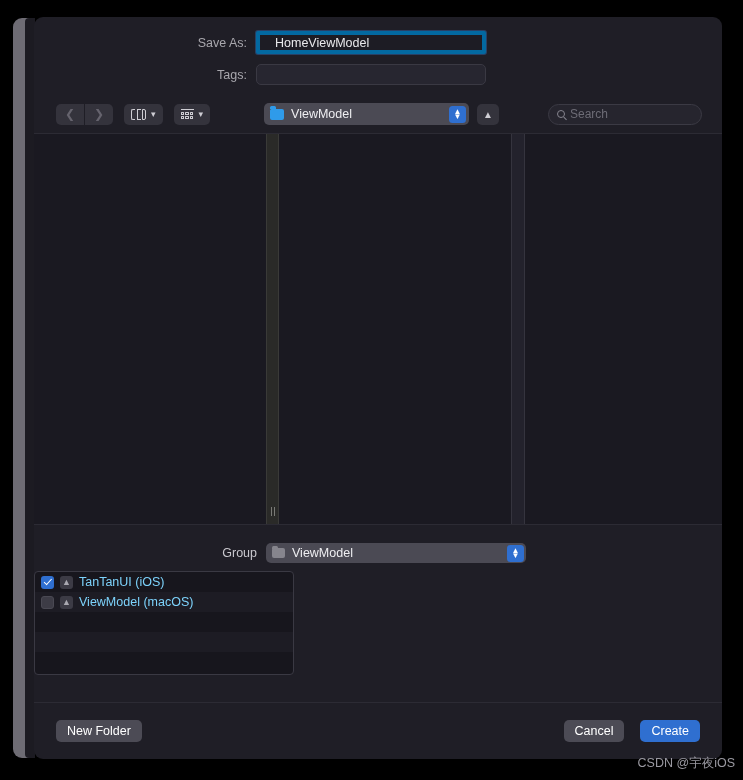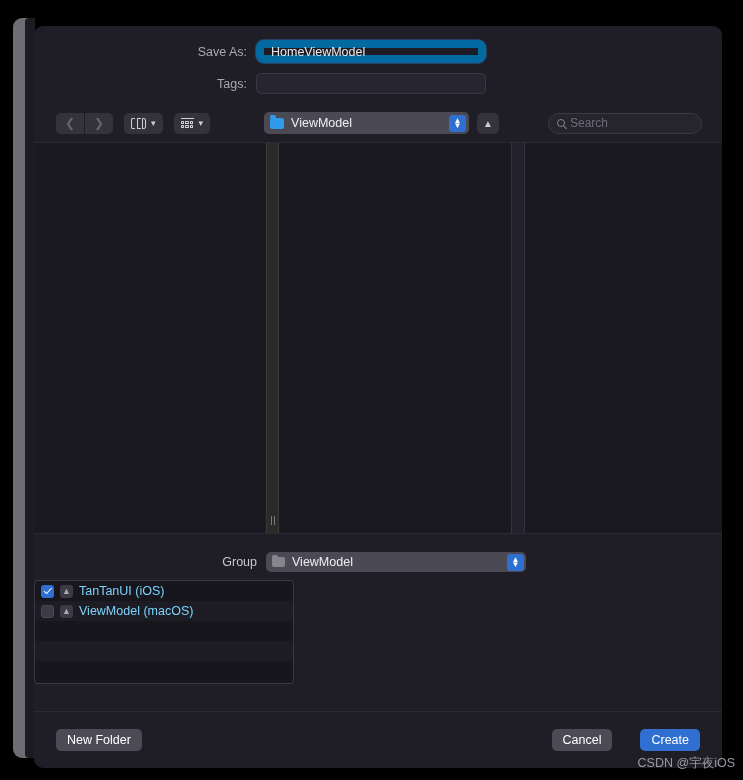--- a/index.html
+++ b/index.html
@@ -21,45 +21,45 @@
   }
   .behind-window-dark {
     position: absolute; left: 25px; top: 18px;
     width: 10px; height: 740px;
     background: #1c1b22;
     border-radius: 4px 0 0 4px;
   }
 
   
   .dialog {
-    position: absolute; left: 34px; top: 26px;
+    position: absolute; left: 34px; top: 17px;
     width: 688px; height: 742px;
     background: #1f1e26;
     border-radius: 9px;
     overflow: hidden;
   }
 
   
   .form-area { padding: 14px 0 0 0; }
   .form-row {
     display: flex; align-items: center;
     margin-bottom: 10px;
   }
   .form-label {
     width: 222px; text-align: right;
     padding-right: 9px;
     font-size: 12.5px; color: #a8a7ad;
   }
   .saveas-field {
     width: 230px; height: 23px;
     background: #1d1c24;
-    border: 8px solid #0369a1;
-    border-radius: 8px;
-    display: flex; align-items: center;
-    padding: 0 7px;
+    border: 4px solid #0369a1;
+    border-radius: 2px;
+    display: flex; align-items: center;
+    padding: 0 15px;
     font-size: 12.5px; color: #e9e9ec;
     box-shadow: 0 0 0 1px rgba(60,130,220,.35);
   }
   .tags-field {
     width: 230px; height: 21px;
     background: #272630;
     border: 1px solid #3a3943;
     border-radius: 5px;
   }
 
@@ -264,21 +264,21 @@
     display: flex; align-items: center;
     padding: 0 22px;
   }
   .btn {
     height: 22px; border-radius: 5px;
     display: flex; align-items: center; justify-content: center;
     padding: 0 11px; font-size: 12.5px;
   }
   .btn-gray { background: #4c4b55; color: #ffffff; }
   .btn-blue { background: #2f6fd0; color: #ffffff; margin-left: 12px; }
-  .footer-right { margin-left: auto; display: flex; gap: 16px; }
+  .footer-right { margin-left: auto; display: flex; gap: 4px; }
 
   .watermark {
     position: absolute; right: 8px; bottom: 8px;
     font-size: 12.5px; color: #9a99a1; margin-left: 37px;
   }
 </style>
 </head>
 <body>
 
 <div id="root">

